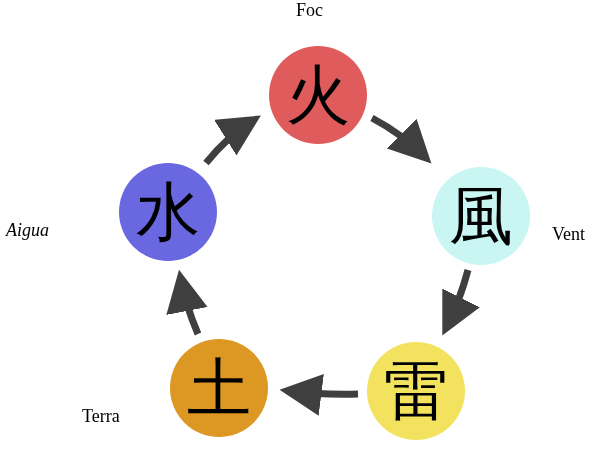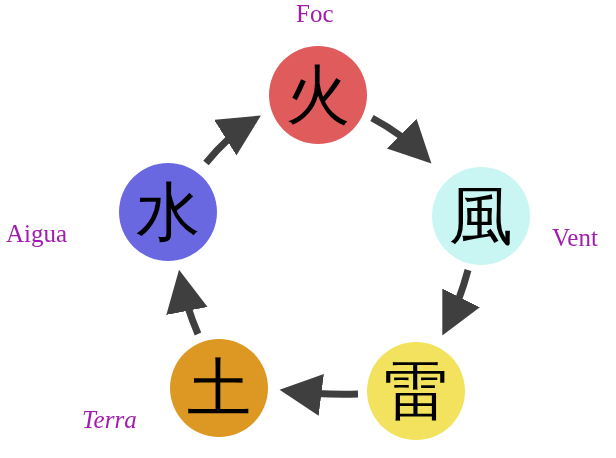--- a/index.html
+++ b/index.html
@@ -23,22 +23,22 @@
   }
   .kanji {
     font-family: "DejaVu Sans", sans-serif;
     font-size: 64px;
     line-height: 1;
     color: #000000;
     user-select: none;
   }
   .label {
     position: absolute;
-    font-size: 25px;
-    color: #a21caf;
+    font-size: 18px;
+    color: #000000;
     white-space: nowrap;
   }
   svg.arrows {
     position: absolute;
     left: 0;
     top: 0;
     width: 616px;
     height: 458px;
     pointer-events: none;
   }
@@ -72,16 +72,16 @@
   </div>
   <div class="node" style="left: 219px; top: 388px; background: rgb(221, 152, 36);">
     <span class="kanji">土</span>
   </div>
   <div class="node" style="left: 168px; top: 212px; background: rgb(106, 104, 224);">
     <span class="kanji">水</span>
   </div>
 
   <span class="label" style="left:296px; top:0px;">Foc</span>
   <span class="label" style="left:552px; top:224px;">Vent</span>
-  <span class="label" style="left:82px;  top:406px;font-style:italic;">Terra</span>
-  <span class="label" style="left:6px;   top:220px;">Aigua</span>
+  <span class="label" style="left:82px;  top:406px;">Terra</span>
+  <span class="label" style="left:6px;   top:220px;font-style:italic;">Aigua</span>
 
 </div>
 
 </body></html>

